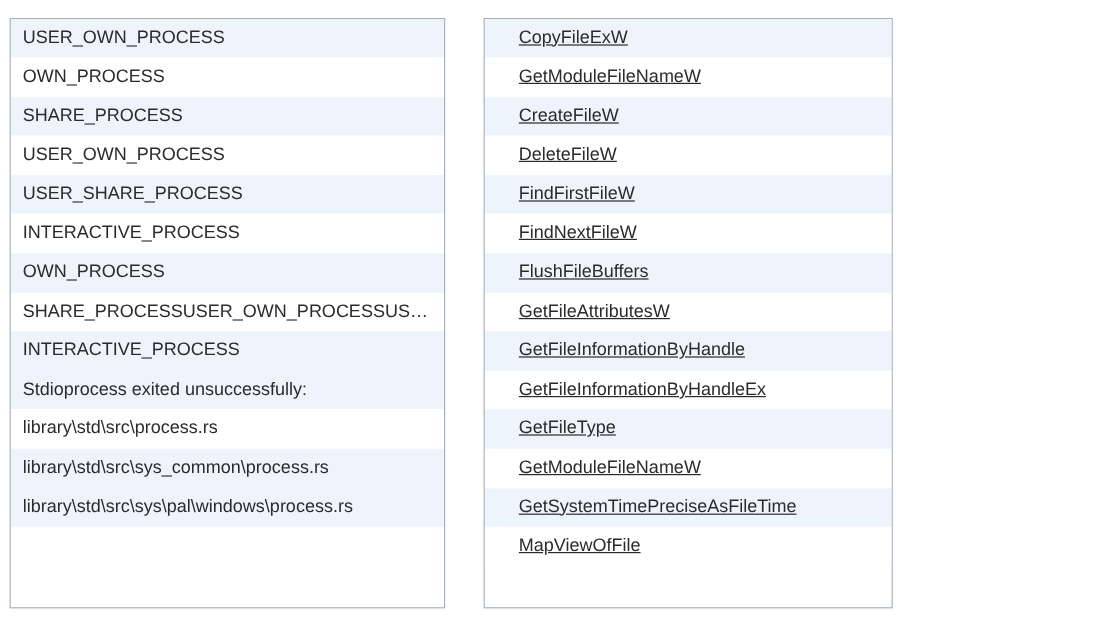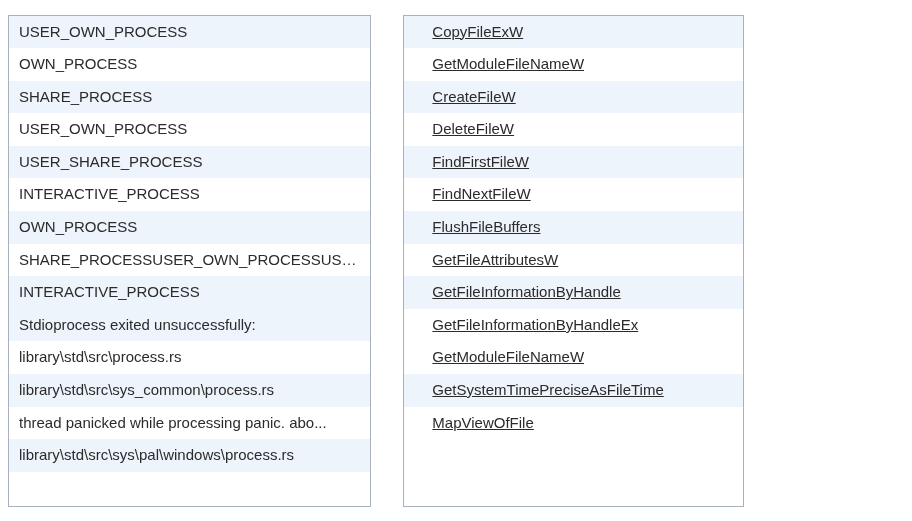--- a/index.html
+++ b/index.html
@@ -59,33 +59,33 @@
     <div class="row a">SHARE_PROCESS</div>
     <div class="row b">USER_OWN_PROCESS</div>
     <div class="row a">USER_SHARE_PROCESS</div>
     <div class="row b">INTERACTIVE_PROCESS</div>
     <div class="row a">OWN_PROCESS</div>
     <div class="row b">SHARE_PROCESSUSER_OWN_PROCESSUSER_</div>
     <div class="row a">INTERACTIVE_PROCESS</div>
     <div class="row a">Stdioprocess exited unsuccessfully:</div>
     <div class="row b">library\std\src\process.rs</div>
     <div class="row a">library\std\src\sys_common\process.rs</div>
-    <div class="row b">thread panicked while processing panic. abo...</div>
     <div class="row a">library\std\src\sys\pal\windows\process.rs</div>
   </div>
 
   <div class="panel panel-right">
     <div class="row a">CopyFileExW</div>
     <div class="row b">GetModuleFileNameW</div>
     <div class="row a">CreateFileW</div>
     <div class="row b">DeleteFileW</div>
     <div class="row a">FindFirstFileW</div>
     <div class="row b">FindNextFileW</div>
     <div class="row a">FlushFileBuffers</div>
     <div class="row b">GetFileAttributesW</div>
     <div class="row a">GetFileInformationByHandle</div>
     <div class="row b">GetFileInformationByHandleEx</div>
+    <div class="row a">GetFileType</div>
     <div class="row b">GetModuleFileNameW</div>
     <div class="row a">GetSystemTimePreciseAsFileTime</div>
     <div class="row b">MapViewOfFile</div>
   </div>
 
 </div>
 
 </body></html>

